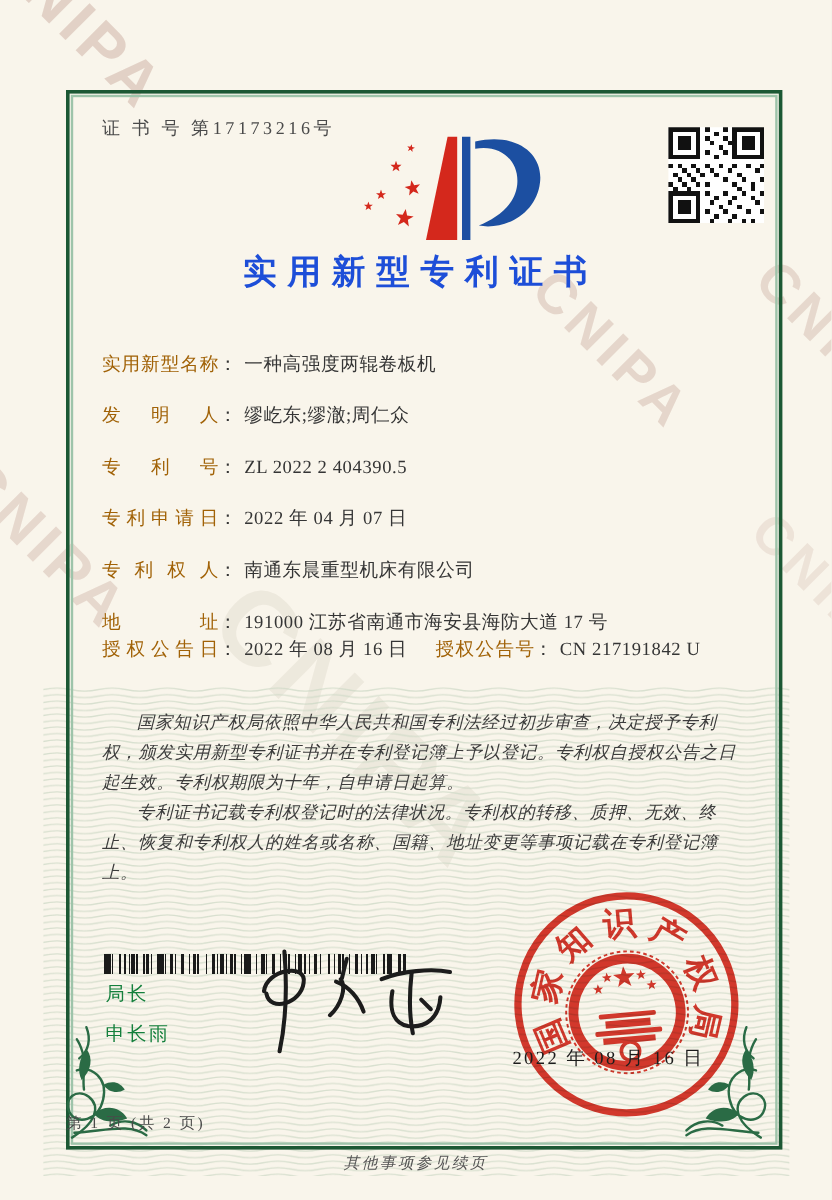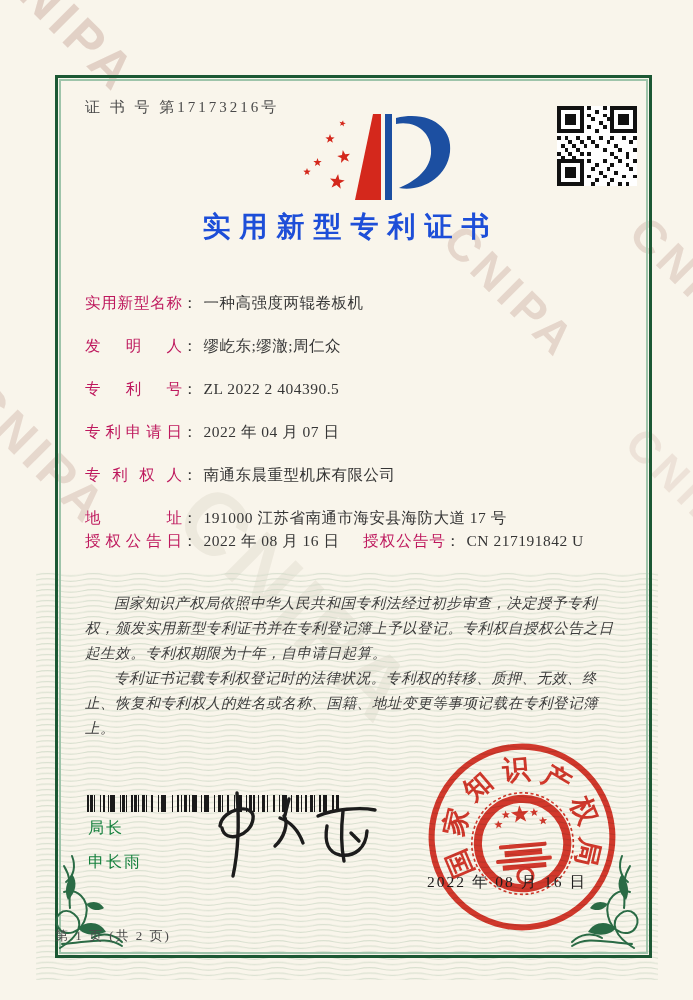--- a/index.html
+++ b/index.html
@@ -14,21 +14,21 @@
   .frame-inner{position:absolute;inset:1px;border:2px solid #9ec4aa;}
   
   .waves{position:absolute;left:36px;top:572px;width:622px;height:408px;opacity:.75;}
   
   .certno{font-size:15px;color:#4a4a4a;letter-spacing:3px;}
   
   .title{left:55px;top:208px;width:591px;text-align:center;font-size:28px;font-weight:700;
          color:#1d4ed8;letter-spacing:9px;}
   
   .frow{left:85px;width:540px;height:22px;font-size:15.5px;color:#353535;white-space:nowrap;}
-  .flabel{display:inline-block;width:97px;text-align:justify;text-align-last:justify;color:#be185d;}
+  .flabel{display:inline-block;width:97px;text-align:justify;text-align-last:justify;color:#a16207;}
   .fcolon{margin-right:6px;}
   .fvalue{letter-spacing:.5px;}
   .pair2{position:absolute;left:278px;top:0;}
   .pair2 .flabel{width:82px;}
   
   .paras{left:85px;top:591px;width:537px;font-size:14.5px;line-height:1.73;color:#3c3c3c;
          font-style:italic;letter-spacing:.6px;}
   .paras p{margin:0;text-indent:2em;}
   
   .sig-label{font-size:16px;color:#15803d;letter-spacing:2px;}
@@ -226,14 +226,15 @@
         <rect x="70" y="118" width="55" height="4" rx="1.5"></rect>
         <rect x="76" y="124" width="43" height="5"></rect>
       </g>
       <circle cx="97.5" cy="136" r="7.5" fill="none" stroke="#d42b1f" stroke-width="3"></circle>
     </g>
   </svg>
 
   <div class="abs seal-date">2022 年 08 月 16 日</div>
 
   <div class="abs page-info">第 1 页 (共 2 页)</div>
+  <div class="abs cont-note">其他事项参见续页</div>
 
 </div>
 
 </body></html>

